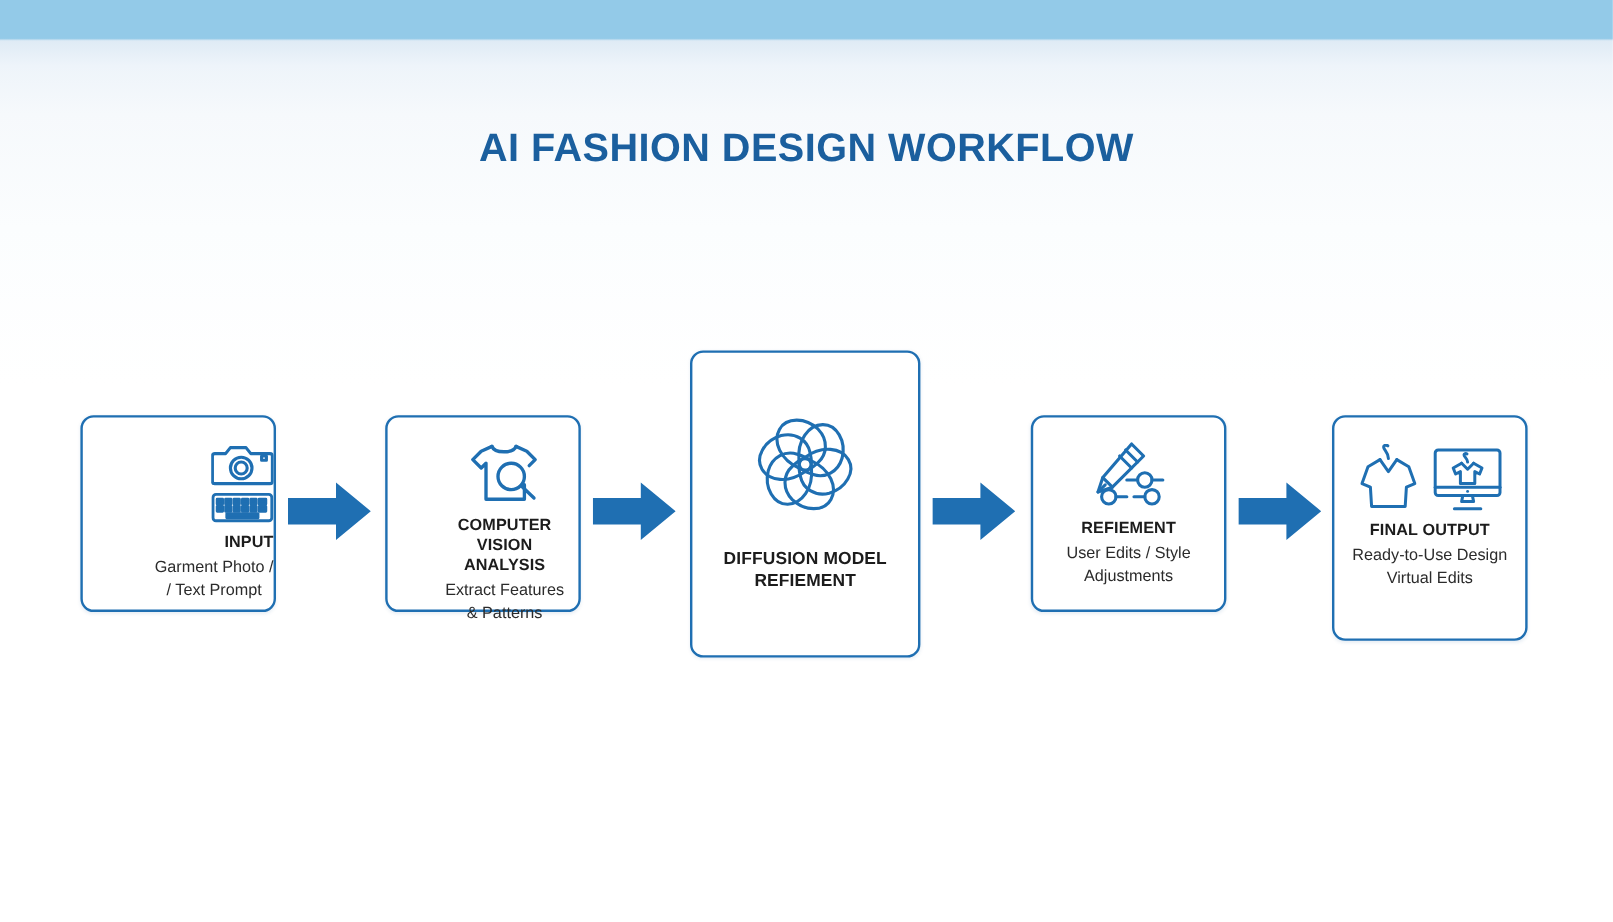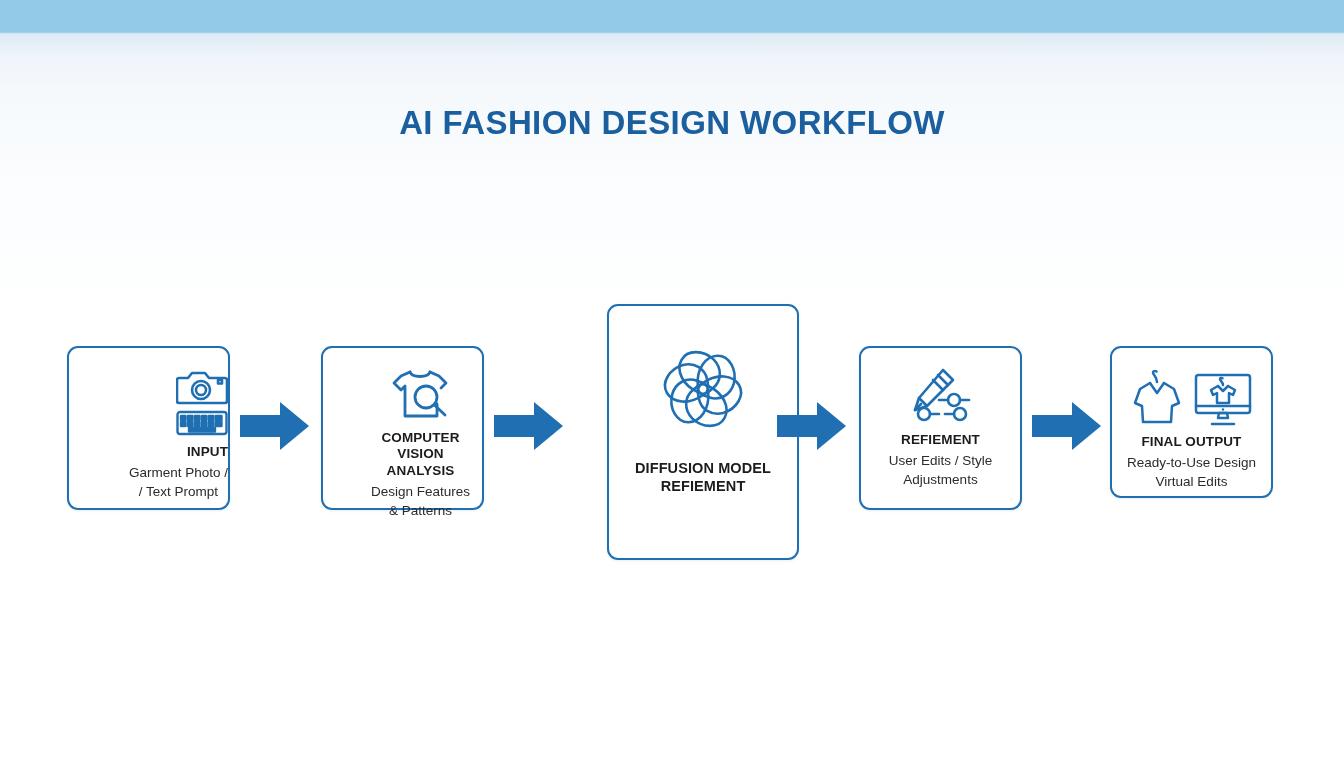--- a/index.html
+++ b/index.html
@@ -46,23 +46,23 @@
     letter-spacing:.1px;
   }
   .node .sub{
     font-size:13.5px;color:#2b2b2b;
     text-align:center;line-height:1.35;
     margin-top:4px;
   }
   
   #n0{left:67px;  top:346px; width:163px; height:164px; padding-top:20px;align-items:flex-end;}
   #n1{left:321px; top:346px; width:163px; height:164px; padding-top:18px;padding-left:36px;}
-  #n2{left:575px; top:304px; width:192px; height:256px; padding-top:30px;margin-left:32px;}
+  #n2{left:575px; top:292px; width:192px; height:256px; padding-top:40px;}
   #n3{left:859px; top:346px; width:163px; height:164px; padding-top:20px;}
-  #n4{left:1110px;top:346px; width:163px; height:152px; padding-top:22px;}
+  #n4{left:1110px;top:346px; width:163px; height:188px; padding-top:22px;}
 
   #n2 .ttl{font-size:14.5px;}
   #n2 .sub{font-size:14px;}
   #n0 .ttl,#n3 .ttl,#n4 .ttl{margin-top:8px;}
   #n1 .ttl{margin-top:6px;}
   #n2 .ttl{margin-top:18px;}
 
   .arrow{position:absolute;}
   #a0{left:240px;top:400px;}
   #a1{left:494px;top:400px;}
@@ -137,21 +137,21 @@
             <path d="M44.5 39 L55 49"></path>
           </g>
         </svg>
       </span>
     </div>
     <div class="ttl">
       <div>COMPUTER VISION</div>
       <div>ANALYSIS</div>
     </div>
     <div class="sub">
-      <div>Design Features</div>
+      <div>Extract Features</div>
       <div>&amp; Patterns</div>
     </div>
   </div>
 
   <div class="arrow" id="a1">
     <svg width="70" height="52" viewBox="0 0 70 52">
       <path d="M0 15 L40 15 L40 2 L69 26 L40 50 L40 37 L0 37 Z" fill="#1f6fb2"></path>
     </svg>
   </div>
 

